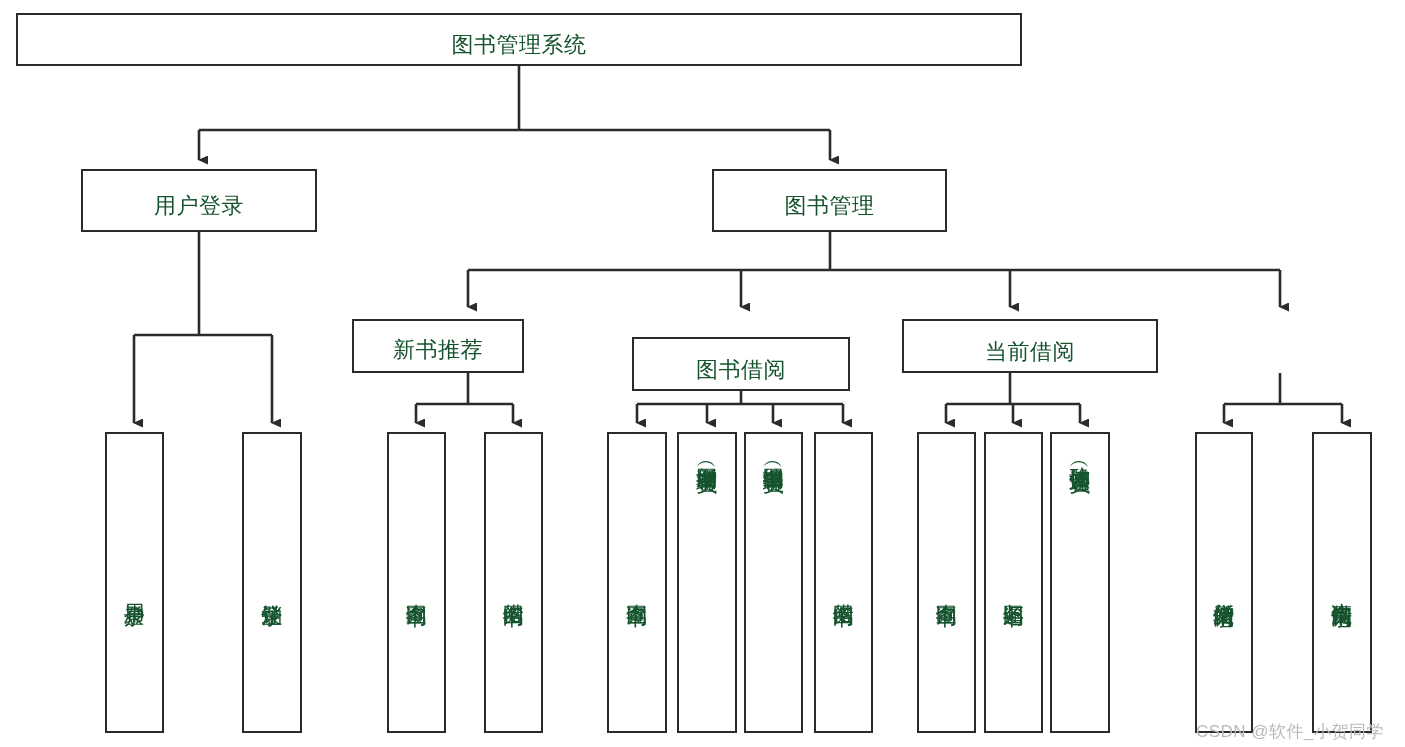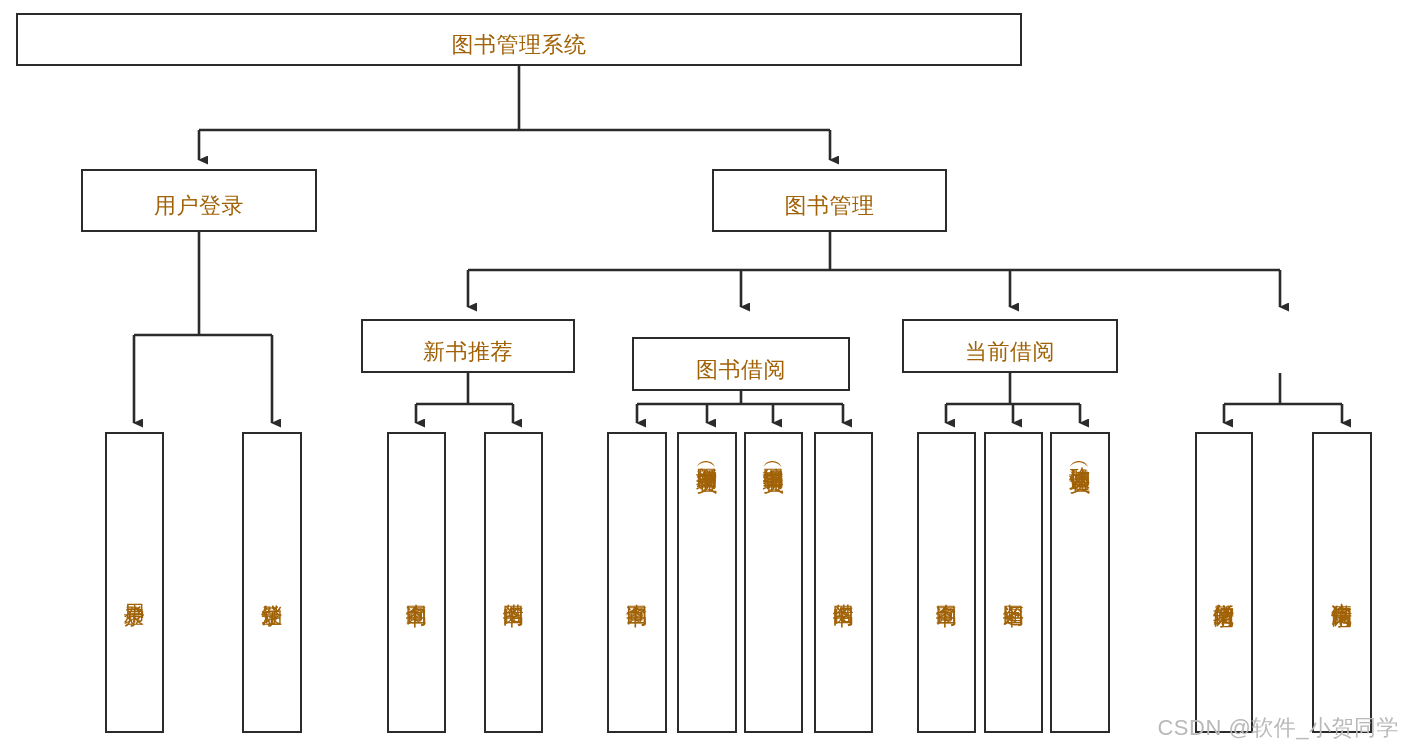--- a/index.html
+++ b/index.html
@@ -30,21 +30,21 @@
     position: absolute;
     box-sizing: border-box;
     background: #ffffff;
     border: 2px solid #2b2b2b;
     display: flex;
     align-items: center;
     justify-content: center;
     overflow: hidden;
   }
   .node .label {
-    color: #a16207;
+    color: #14532d;
     font-size: 22px;
     line-height: 1.12;
     letter-spacing: 0.5px;
     white-space: nowrap;
     margin-top: 12px;
   }
   .node.vertical .label {
     writing-mode: vertical-rl;
     text-orientation: upright;
     line-height: 1.02;
@@ -55,24 +55,24 @@
     align-items: flex-start;
     justify-content: center;
     padding-top: 4px;
   }
   .node.vertical.center-v {
     align-items: center;
     padding-top: 0;
   }
   #watermark {
     position: absolute;
-    right: 6px;
+    right: 21px;
     bottom: 4px;
     color: #b9b9b9;
-    font-size: 22px;
+    font-size: 17px;
     letter-spacing: 0.5px;
     white-space: nowrap;
     pointer-events: none;
     margin-left: 10px;
   }
 </style>
 </head>
 <body>
 
 <div id="diagram-root">
@@ -134,27 +134,27 @@
     <span class="label">图书管理系统</span>
   </div>
 
   <div class="node" style="left:81px; top:169px; width:236px; height:63px;">
     <span class="label">用户登录</span>
   </div>
   <div class="node" style="left:712px; top:169px; width:235px; height:63px;align-items:center;">
     <span class="label">图书管理</span>
   </div>
 
-  <div class="node" style="left:361px; top:319px; width:214px; height:54px;">
+  <div class="node" style="left:352px; top:319px; width:172px; height:54px;font-family:Liberation Mono, monospace;">
     <span class="label">新书推荐</span>
   </div>
   <div class="node" style="left:632px; top:337px; width:218px; height:54px;">
     <span class="label">图书借阅</span>
   </div>
-  <div class="node" style="left:902px; top:319px; width:216px; height:54px;">
+  <div class="node" style="left:902px; top:319px; width:256px; height:54px;">
     <span class="label">当前借阅</span>
   </div>
 
   <div class="node vertical center-v" style="left:105px; top:432px; width:59px; height:301px;">
     <span class="label">用户登录</span>
   </div>
   <div class="node vertical center-v" style="left:242px; top:432px; width:60px; height:301px;">
     <span class="label">注销登录</span>
   </div>
 

